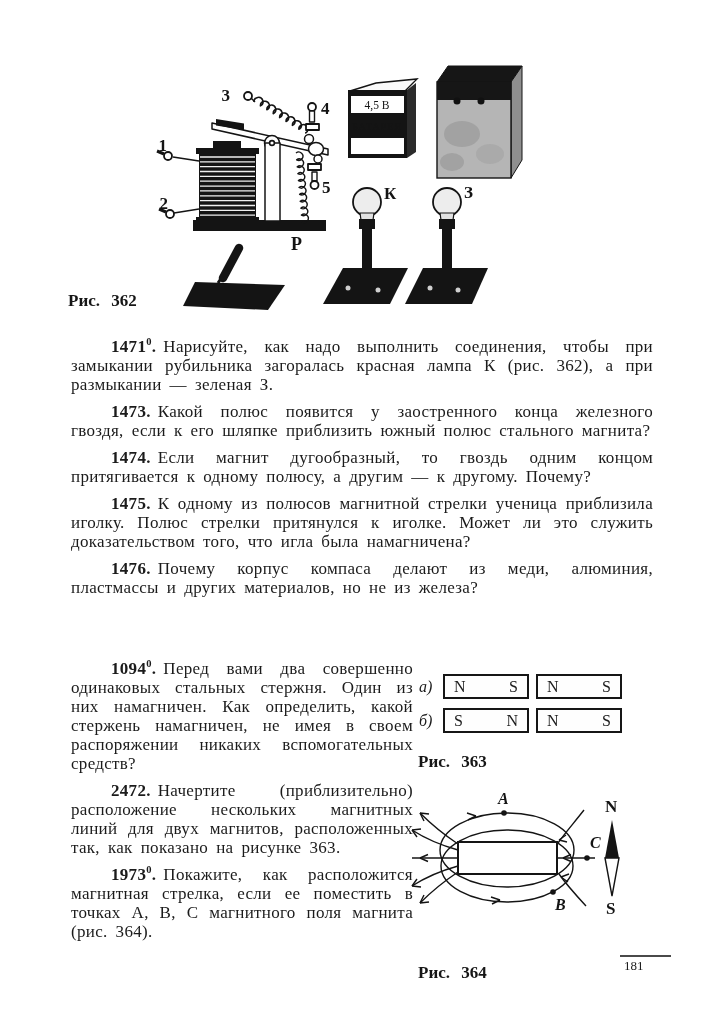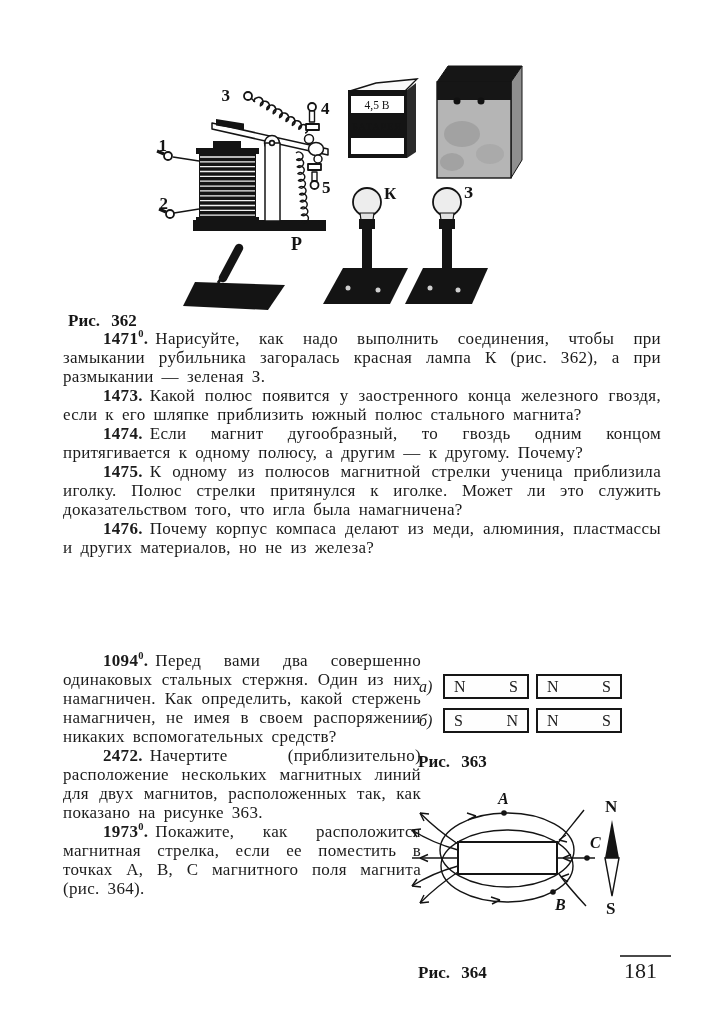--- a/index.html
+++ b/index.html
@@ -3,32 +3,32 @@
 <meta charset="utf-8">
 <style>
   html,body{margin:0;padding:0;background:#e9e9e9;}
   #page{position:relative;width:722px;height:1024px;background:#ffffff;margin:0 auto;
         font-family:"Liberation Serif","DejaVu Serif",serif;color:#1b1b1b;overflow:hidden;}
   svg text{font-family:"Liberation Serif","DejaVu Serif",serif;fill:#141414;}
   .figsvg{position:absolute;}
   .figcap{position:absolute;font-weight:bold;font-size:17px;word-spacing:7px;color:#161616;}
   #textblock{position:absolute;left:63px;top:329px;width:598px;}
   #leftcol{position:absolute;left:63px;top:651px;width:358px;}
-  .prob{margin:0;text-indent:40px;text-align:justify;font-size:17px;line-height:19px;
+  .prob{margin:8px;text-indent:40px;text-align:justify;font-size:17px;line-height:19px;
         letter-spacing:0.3px;word-spacing:3.5px;}
   .pnum{font-weight:bold;margin-right:7px;white-space:nowrap;}
   .pnum sup{font-size:10.5px;line-height:0;}
   #fig363{position:absolute;left:419px;top:674px;}
   .mrow{display:flex;align-items:center;margin-bottom:9px;}
   .mrow-label{width:24px;font-style:italic;font-size:16px;}
   .magnet{width:86px;height:25px;border:2px solid #161616;background:#fefefe;box-sizing:border-box;
           display:flex;justify-content:space-between;align-items:center;padding:0 9px;
           font-size:16px;margin-right:7px;}
   #pagenum{position:absolute;left:620px;top:955px;width:47px;border-top:2px solid #4a4a4a;
-           font-size:22px;padding:1px 0 0 4px;}
+           font-size:13px;padding:1px 0 0 4px;}
 </style>
 </head>
 <body>
 
 <div id="page">
 
   <svg class="figsvg" style="left:60px;top:52px;" width="530" height="266" viewBox="0 0 530 266">
     <g stroke-linejoin="round">
 
       <rect x="133" y="168" width="133" height="11" fill="#141414"></rect>
@@ -135,21 +135,21 @@
       <circle cx="387" cy="150" r="14" fill="#ededed" stroke="#141414" stroke-width="1.8"></circle>
       <polygon points="380,161 394,161 393,168 381,168" fill="#e2e2e2" stroke="#141414" stroke-width="1.2"></polygon>
       <rect x="379" y="167" width="16" height="10" fill="#141414"></rect>
       <rect x="382" y="177" width="10" height="41" fill="#141414"></rect>
       <polygon points="363,216 428,216 412,252 345,252" fill="#141414"></polygon>
       <circle cx="370" cy="236" r="2.5" fill="#cfcfcf"></circle>
       <circle cx="398" cy="238" r="2.5" fill="#cfcfcf"></circle>
       <text x="404" y="146" font-size="17" font-weight="bold">З</text>
     </g>
   </svg>
-  <div class="figcap" style="left:68px;top:291px;margin-top:20px;">Рис. 362</div>
+  <div class="figcap" style="left:68px;top:291px;">Рис. 362</div>
 
   <div id="textblock">
     <p class="prob"><b class="pnum"><span>1471</span><sup>0</sup><span>.</span></b><span>Нарисуйте, как надо выполнить соединения, чтобы при замыкании рубильника загоралась красная лампа К (рис. 362), а при размыкании — зеленая З.</span></p>
     <p class="prob"><b class="pnum"><span>1473</span><sup></sup><span>.</span></b><span>Какой полюс появится у заостренного конца железного гвоздя, если к его шляпке приблизить южный полюс стального магнита?</span></p>
     <p class="prob"><b class="pnum"><span>1474</span><sup></sup><span>.</span></b><span>Если магнит дугообразный, то гвоздь одним концом притягивается к одному полюсу, а другим — к другому. Почему?</span></p>
     <p class="prob"><b class="pnum"><span>1475</span><sup></sup><span>.</span></b><span>К одному из полюсов магнитной стрелки ученица приблизила иголку. Полюс стрелки притянулся к иголке. Может ли это служить доказательством того, что игла была намагничена?</span></p>
     <p class="prob"><b class="pnum"><span>1476</span><sup></sup><span>.</span></b><span>Почему корпус компаса делают из меди, алюминия, пластмассы и других материалов, но не из железа?</span></p>
   </div>
 
   <div id="leftcol">

